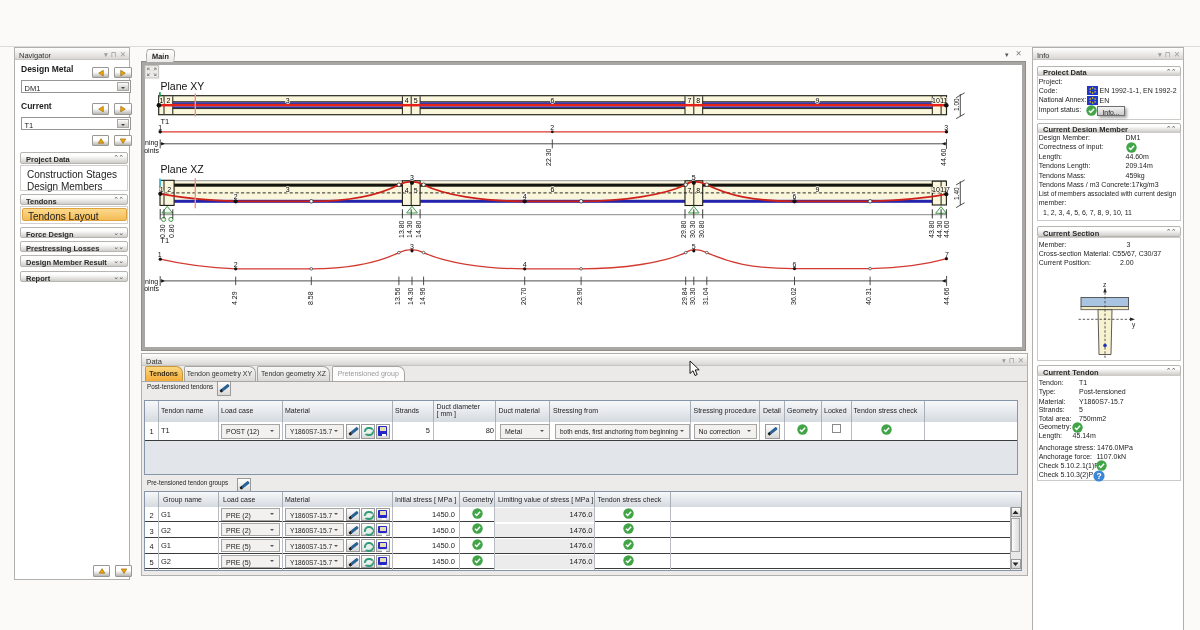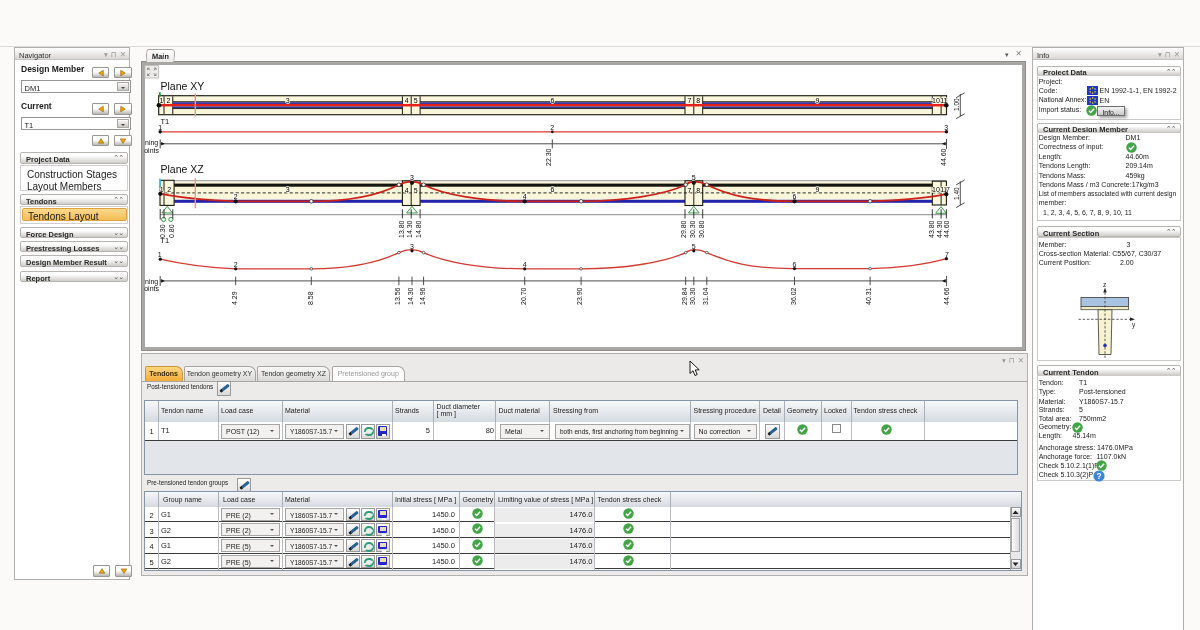--- a/index.html
+++ b/index.html
@@ -53,21 +53,21 @@
 .it{position:absolute;white-space:nowrap;line-height:1;font-size:7px;color:#1c1c1c;}
 </style>
 </head>
 <body>
 
 <div style="position:absolute;left:0;top:46px;width:1200px;height:1px;background:#dddbd7;"></div>
 
 <div class="panel" id="nav" style="left:14px;top:47px;width:116px;height:533px;">
  <div class="tbar">Navigator</div>
  <div class="ticons"><span>▾</span><span>⊓</span><span>✕</span></div>
- <div class="t" style="left:6px;top:17px;font-size:8.5px;font-weight:bold;">Design Member</div>
+ <div class="t" style="left:6px;top:17px;font-size:8.5px;font-weight:bold;">Design Metal</div>
  <div class="abtn" style="left:76.5px;top:18.5px;">
       <svg width="16" height="10">
         <path d="M10.3 2.3 L5.7 5.1 L10.3 7.9 Z" fill="#f2a400" stroke="#8a6510" stroke-width="0.6"></path>
       </svg>
     </div>
  <div class="abtn" style="left:99px;top:18.5px;">
       <svg width="16" height="10">
         <path d="M5.7 2.3 L10.3 5.1 L5.7 7.9 Z" fill="#f2a400" stroke="#8a6510" stroke-width="0.6"></path>
       </svg>
     </div>
@@ -97,21 +97,21 @@
     </div>
  <div class="abtn" style="left:99px;top:86.5px;">
       <svg width="16" height="10">
         <path d="M5.2 2.9 L10.8 2.9 L8 7.5 Z" fill="#f2a400" stroke="#8a6510" stroke-width="0.6"></path>
       </svg>
     </div>
 
  <div class="hdr" style="top:104px;">Project Data<span class="chev">⌃⌃</span></div>
  <div class="ibox" style="top:116.5px;height:26px;"></div>
  <div class="navitem" style="top:120.5px;">Construction Stages</div>
- <div class="navitem" style="top:132.5px;">Layout Members</div>
+ <div class="navitem" style="top:132.5px;">Design Members</div>
  <div class="hdr" style="top:145.5px;">Tendons<span class="chev">⌃⌃</span></div>
  <div class="ibox" style="top:158px;height:17.5px;"></div>
  <div style="position:absolute;left:6.5px;top:159.8px;width:105px;height:13px;border:1px solid #e0a23c;border-radius:2px;background:linear-gradient(#fbd98d,#f5bc55);box-sizing:border-box;"></div>
  <div class="navitem" style="top:163px;left:13px;">Tendons Layout</div>
  <div class="hdr" style="top:178.5px;">Force Design<span class="chev">⌄⌄</span></div>
  <div class="hdr" style="top:192.8px;">Prestressing Losses<span class="chev">⌄⌄</span></div>
  <div class="hdr" style="top:207px;">Design Member Result<span class="chev">⌄⌄</span></div>
  <div class="hdr" style="top:222.8px;">Report<span class="chev">⌄⌄</span></div>
 
  <div class="abtn" style="left:77.5px;top:517px;">
@@ -389,20 +389,21 @@
   <text transform="translate(708,305) rotate(-90)">31.04</text>
   <text transform="translate(795.7,305) rotate(-90)">36.02</text>
   <text transform="translate(871.3,305) rotate(-90)">40.31</text>
   <text transform="translate(948.8,305) rotate(-90)">44.66</text>
  </g>
  <text x="145" y="283.5" font-size="7">ning</text>
  <text x="144.2" y="291" font-size="7">oints</text>
 </svg>
 
 <div class="panel" id="data" style="left:141px;top:353px;width:887px;height:223px;background:#ebeae8;">
+ <div class="tbar">Data</div>
  <div class="ticons"><span>▾</span><span>⊓</span><span>✕</span></div>
 
  <div style="position:absolute;left:0;right:0;top:26.5px;bottom:0;background:#ecebe9;border-top:1px solid #a9a7a3;"></div>
  <div class="tabg" style="left:2.7px;top:12.3px;width:38px;background:linear-gradient(#fbd77f,#f3ac38);border-color:#c8973a;padding-top:3.2px;font-weight:bold;color:#3a2a10;z-index:2;">Tendons</div>
  <div class="tabg" style="left:41.5px;top:12.3px;width:72px;padding-top:3.2px;">Tendon geometry XY</div>
  <div class="tabg" style="left:115px;top:12.3px;width:73px;padding-top:3.2px;">Tendon geometry XZ</div>
  <div class="tabg" style="left:189.5px;top:12.3px;width:73.5px;padding-top:3.2px;background:#fcfcfc;color:#9a9a9a;">Pretensioned group</div>
  <div class="t" style="left:5px;top:29.5px;font-size:6.3px;">Post-tensioned tendons</div>
  <div class="pbtn" style="left:75px;top:27px;"></div>
 

